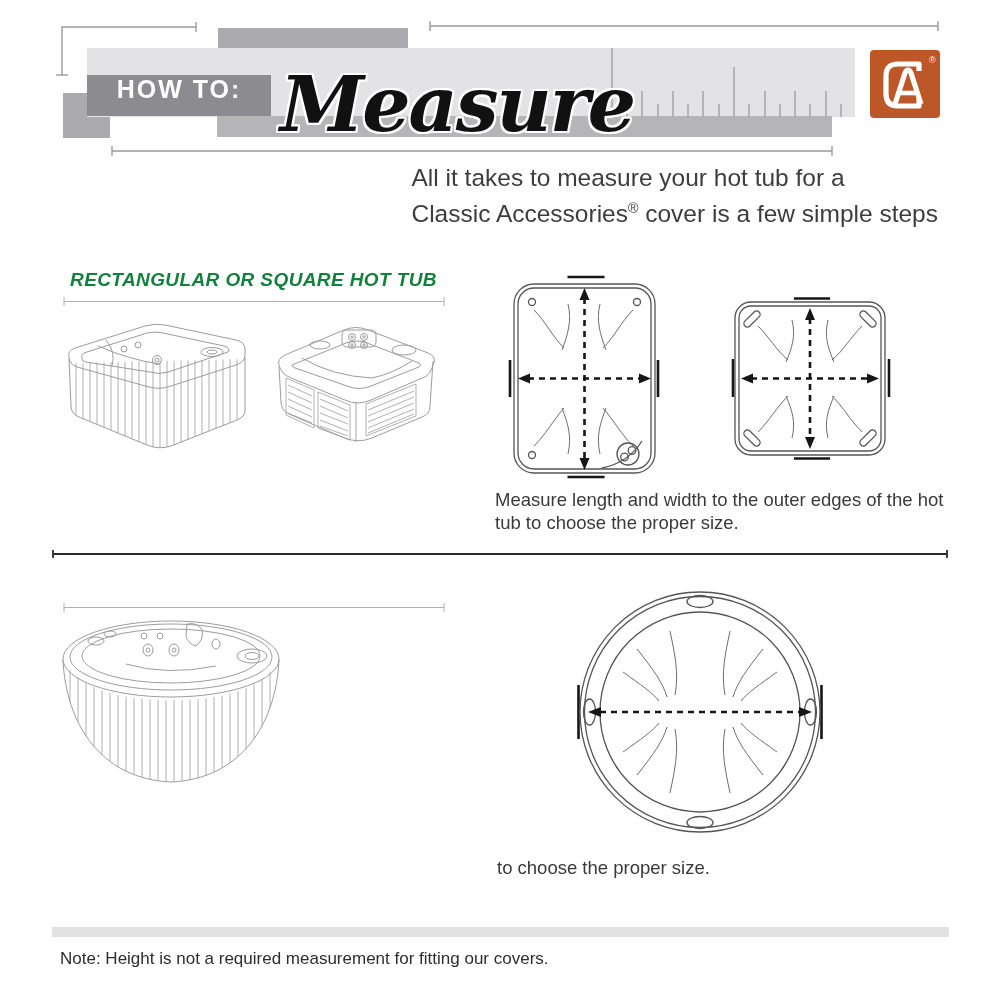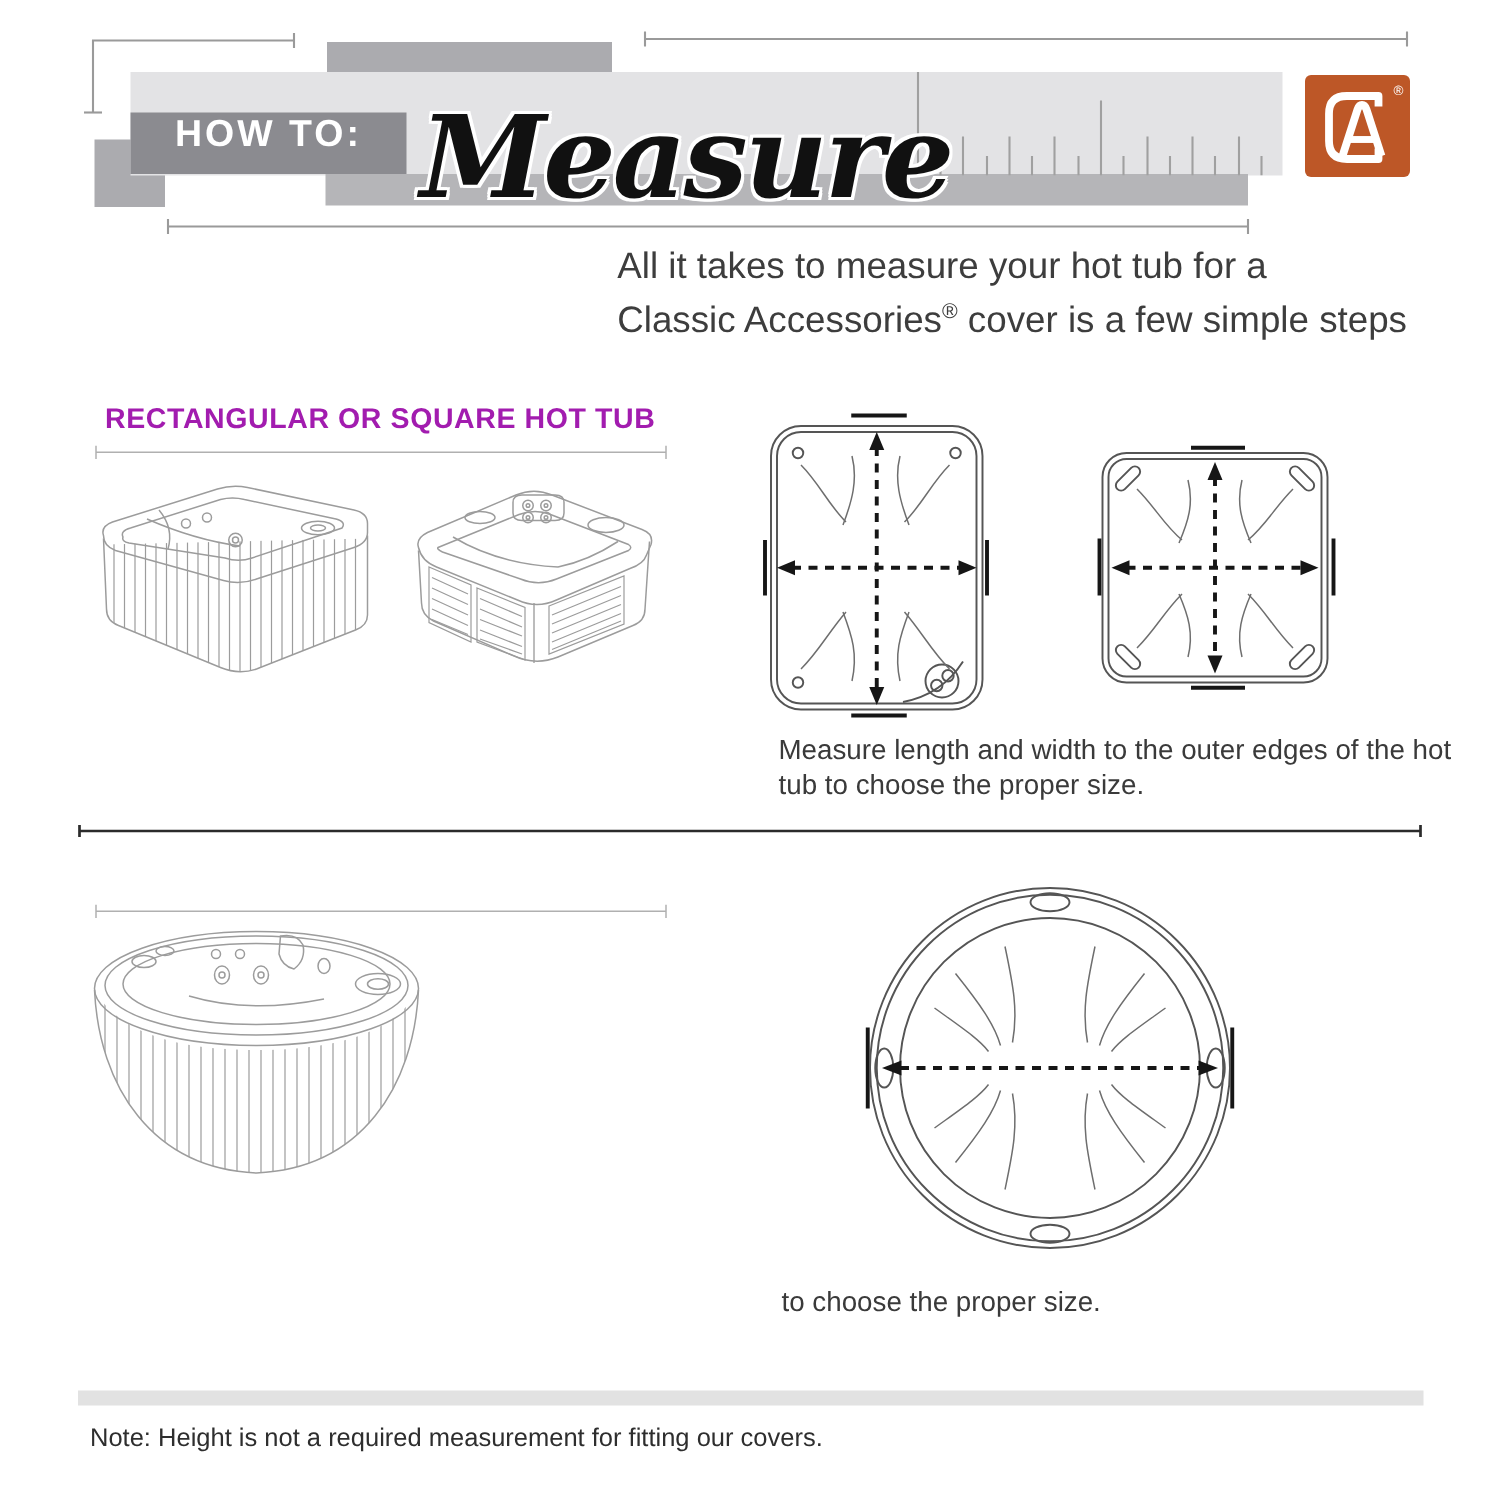--- a/index.html
+++ b/index.html
@@ -17,22 +17,22 @@
   .measure-title{left:280px;top:40px;font-family:"DejaVu Serif",serif;font-style:italic;
       font-weight:bold;font-size:76px;line-height:98px;color:#111;letter-spacing:-2px;
       text-shadow:-2px 0 0 #fff,2px 0 0 #fff,0 -2px 0 #fff,0 2px 0 #fff,
                   -2px -2px 0 #fff,2px 2px 0 #fff,-2px 2px 0 #fff,2px -2px 0 #fff;margin-top:16px;}
   .logo{left:870px;top:50px;width:70px;height:68px;}
   
   .intro{right:62px;top:163px;font-size:24.5px;line-height:30px;color:#3d3d3d;}
   .intro sup{font-size:58%;}
   
   .sec-heading{left:63px;width:381px;text-align:center;font-weight:bold;font-size:19px;
-               letter-spacing:.4px;color:#a21caf;}
-  .caption{left:495px;width:460px;font-size:18.5px;line-height:23px;color:#3a3a3a;margin-left:24px;}
+               letter-spacing:.4px;color:#15803d;font-style:italic;}
+  .caption{left:495px;width:460px;font-size:18.5px;line-height:23px;color:#3a3a3a;}
   .note{left:60px;top:949px;font-size:17px;color:#2e2e2e;}
   .footer-bar{left:52px;top:927px;width:897px;height:10px;background:#e2e2e2;}
   svg{display:block;}
   .lineart{stroke:#9c9c9c;fill:none;stroke-width:1;}
   .diag{stroke:#555;fill:none;stroke-width:1.3;}
   .wrk{stroke:#6e6e6e;fill:none;stroke-width:1;}
   .mark{stroke:#161616;stroke-width:2.6;}
   .dash{stroke:#161616;stroke-width:2.6;stroke-dasharray:6 5;fill:none;}
   .tri{fill:#161616;stroke:none;}
 </style>

